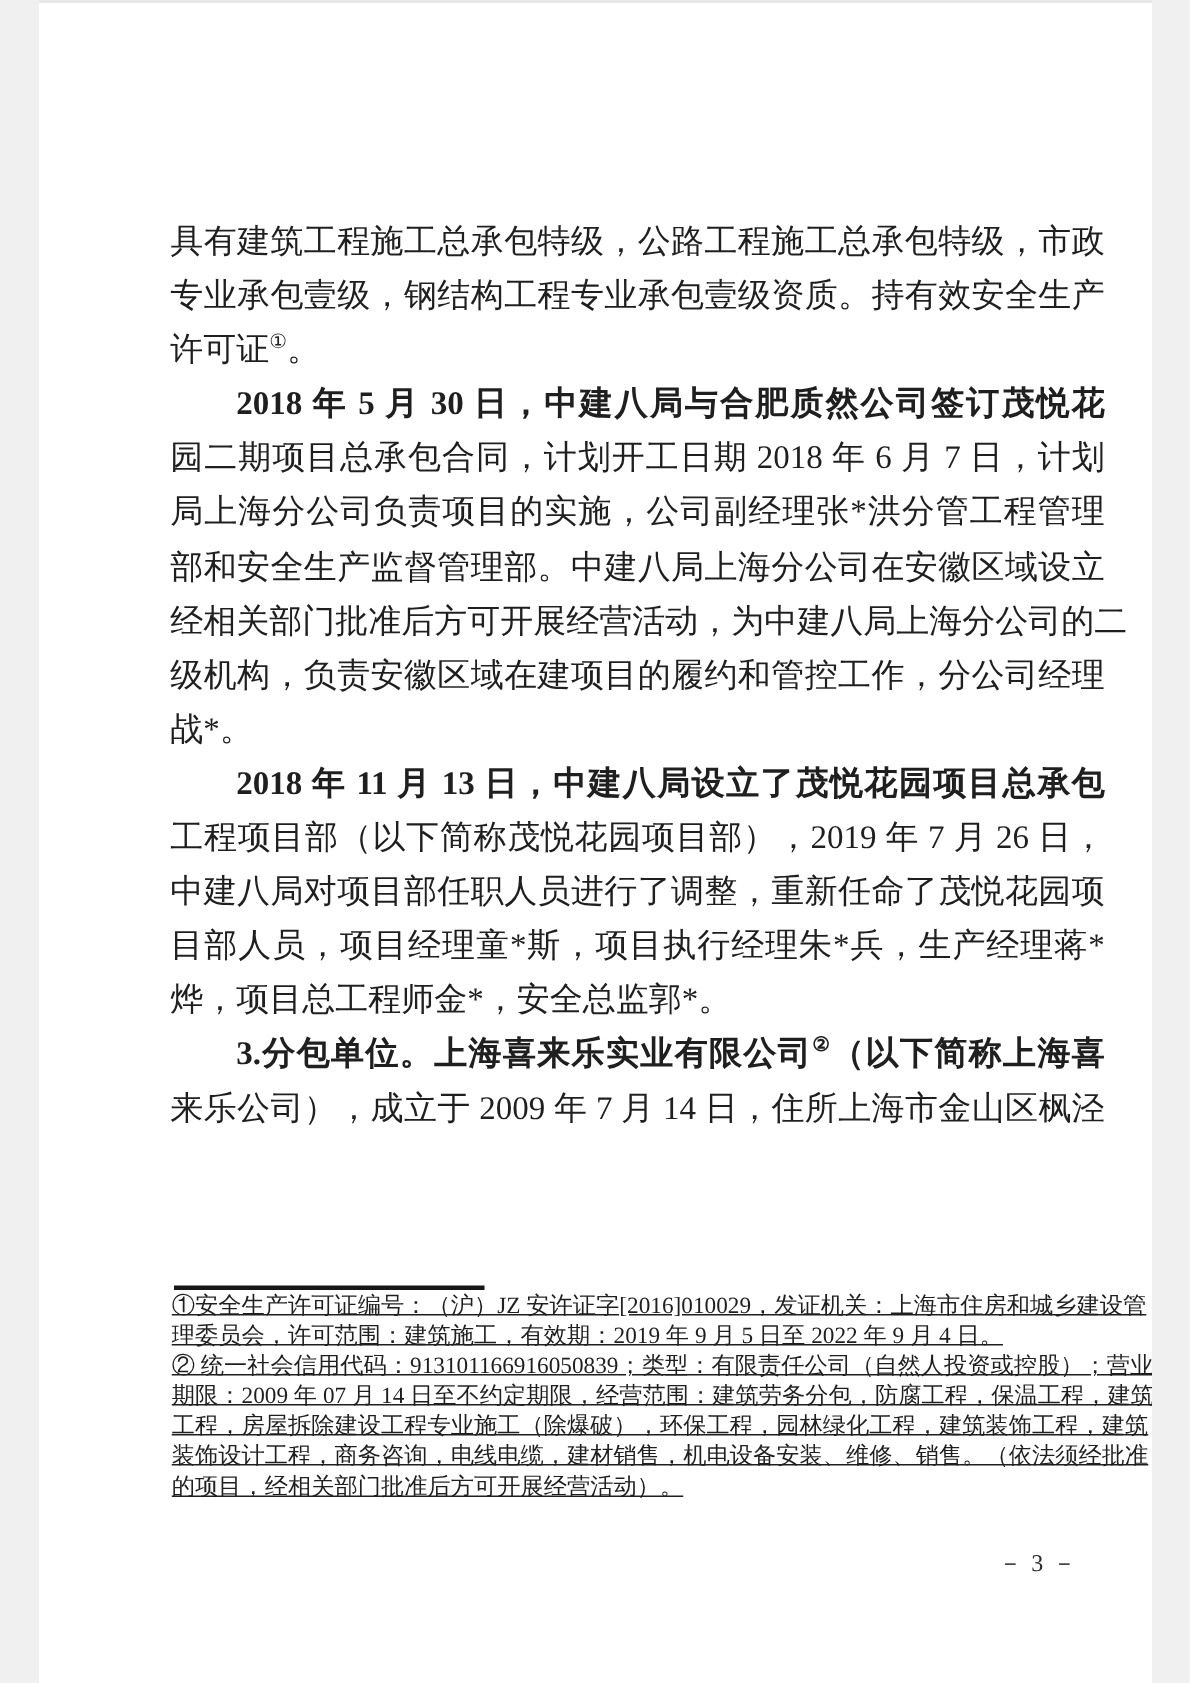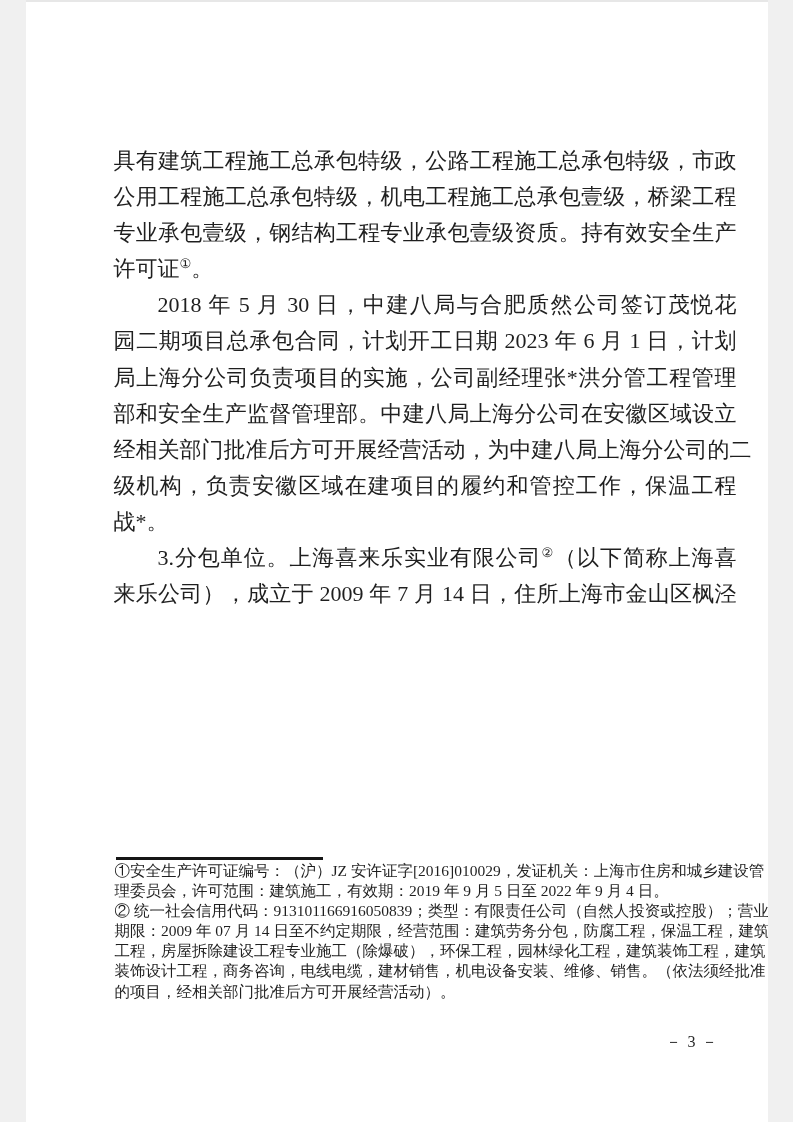--- a/index.html
+++ b/index.html
@@ -33,21 +33,21 @@
     line-height: 36.1px;
   }
   .paragraph { margin: 0; }
   .line {
     text-align: justify;
     text-align-last: justify;
     height: 36.1px;
     overflow: visible;
     white-space: nowrap;
   }
-  .line.indent { text-indent: 2em; }
+  .line.indent { text-indent: 2em; font-weight: bold; }
   .line.para-end {
     text-align-last: left;
     text-align: left;
   }
   .sup {
     font-size: 0.60em;
     vertical-align: super;
     line-height: 0;
   }
   .footnote-sep {
@@ -59,51 +59,57 @@
     background: #161616;
   }
   .footnotes {
     position: absolute;
     left: 89px;
     top: 861px;
     width: 624px;
     font-size: 15.5px;
     line-height: 20.1px;
   }
-  .footnotes .line { height: 20.1px; }
+  .footnotes .line { height: 20.1px; text-decoration: underline; }
   .page-number {
     position: absolute;
     left: 640px;
     top: 1032px;
     font-size: 16px;
     letter-spacing: 1px;
     color: #2a2a2a;
     white-space: nowrap;
   }
 </style>
 </head>
 <body>
 
 <div class="page">
   <div class="scan-edge"></div>
   <div class="body-text" id="body-container">
       <div class="paragraph">
         <div class="line">具有建筑工程施工总承包特级，公路工程施工总承包特级，市政</div>
-        <div class="line">公用工程施工总承包特级，机电工程施工总承包壹级，桥梁工程</div>
         <div class="line">专业承包壹级，钢结构工程专业承包壹级资质。持有效安全生产</div>
         <div class="line para-end">许可证<span class="sup">①</span>。</div>
       </div>
       <div class="paragraph">
         <div class="line indent">2018 年 5 月 30 日，中建八局与合肥质然公司签订茂悦花</div>
-        <div class="line">园二期项目总承包合同，计划开工日期 2023 年 6 月 1 日，计划</div>
+        <div class="line">园二期项目总承包合同，计划开工日期 2018 年 6 月 7 日，计划</div>
         <div class="line">局上海分公司负责项目的实施，公司副经理张*洪分管工程管理</div>
         <div class="line">部和安全生产监督管理部。中建八局上海分公司在安徽区域设立</div>
         <div class="line">经相关部门批准后方可开展经营活动，为中建八局上海分公司的二</div>
-        <div class="line">级机构，负责安徽区域在建项目的履约和管控工作，保温工程</div>
+        <div class="line">级机构，负责安徽区域在建项目的履约和管控工作，分公司经理</div>
         <div class="line para-end">战*。</div>
+      </div>
+      <div class="paragraph">
+        <div class="line indent">2018 年 11 月 13 日，中建八局设立了茂悦花园项目总承包</div>
+        <div class="line">工程项目部（以下简称茂悦花园项目部），2019 年 7 月 26 日，</div>
+        <div class="line">中建八局对项目部任职人员进行了调整，重新任命了茂悦花园项</div>
+        <div class="line">目部人员，项目经理童*斯，项目执行经理朱*兵，生产经理蒋*</div>
+        <div class="line para-end">烨，项目总工程师金*，安全总监郭*。</div>
       </div>
       <div class="paragraph">
         <div class="line indent">3.分包单位。上海喜来乐实业有限公司<span class="sup">②</span>（以下简称上海喜</div>
         <div class="line">来乐公司），成立于 2009 年 7 月 14 日，住所上海市金山区枫泾</div>
       </div>
     </div>
   <div class="footnote-sep"></div>
   <div class="footnotes" id="footnotes-container">
       <div class="paragraph">
         <div class="line">①安全生产许可证编号：（沪）JZ 安许证字[2016]010029，发证机关：上海市住房和城乡建设管</div>

